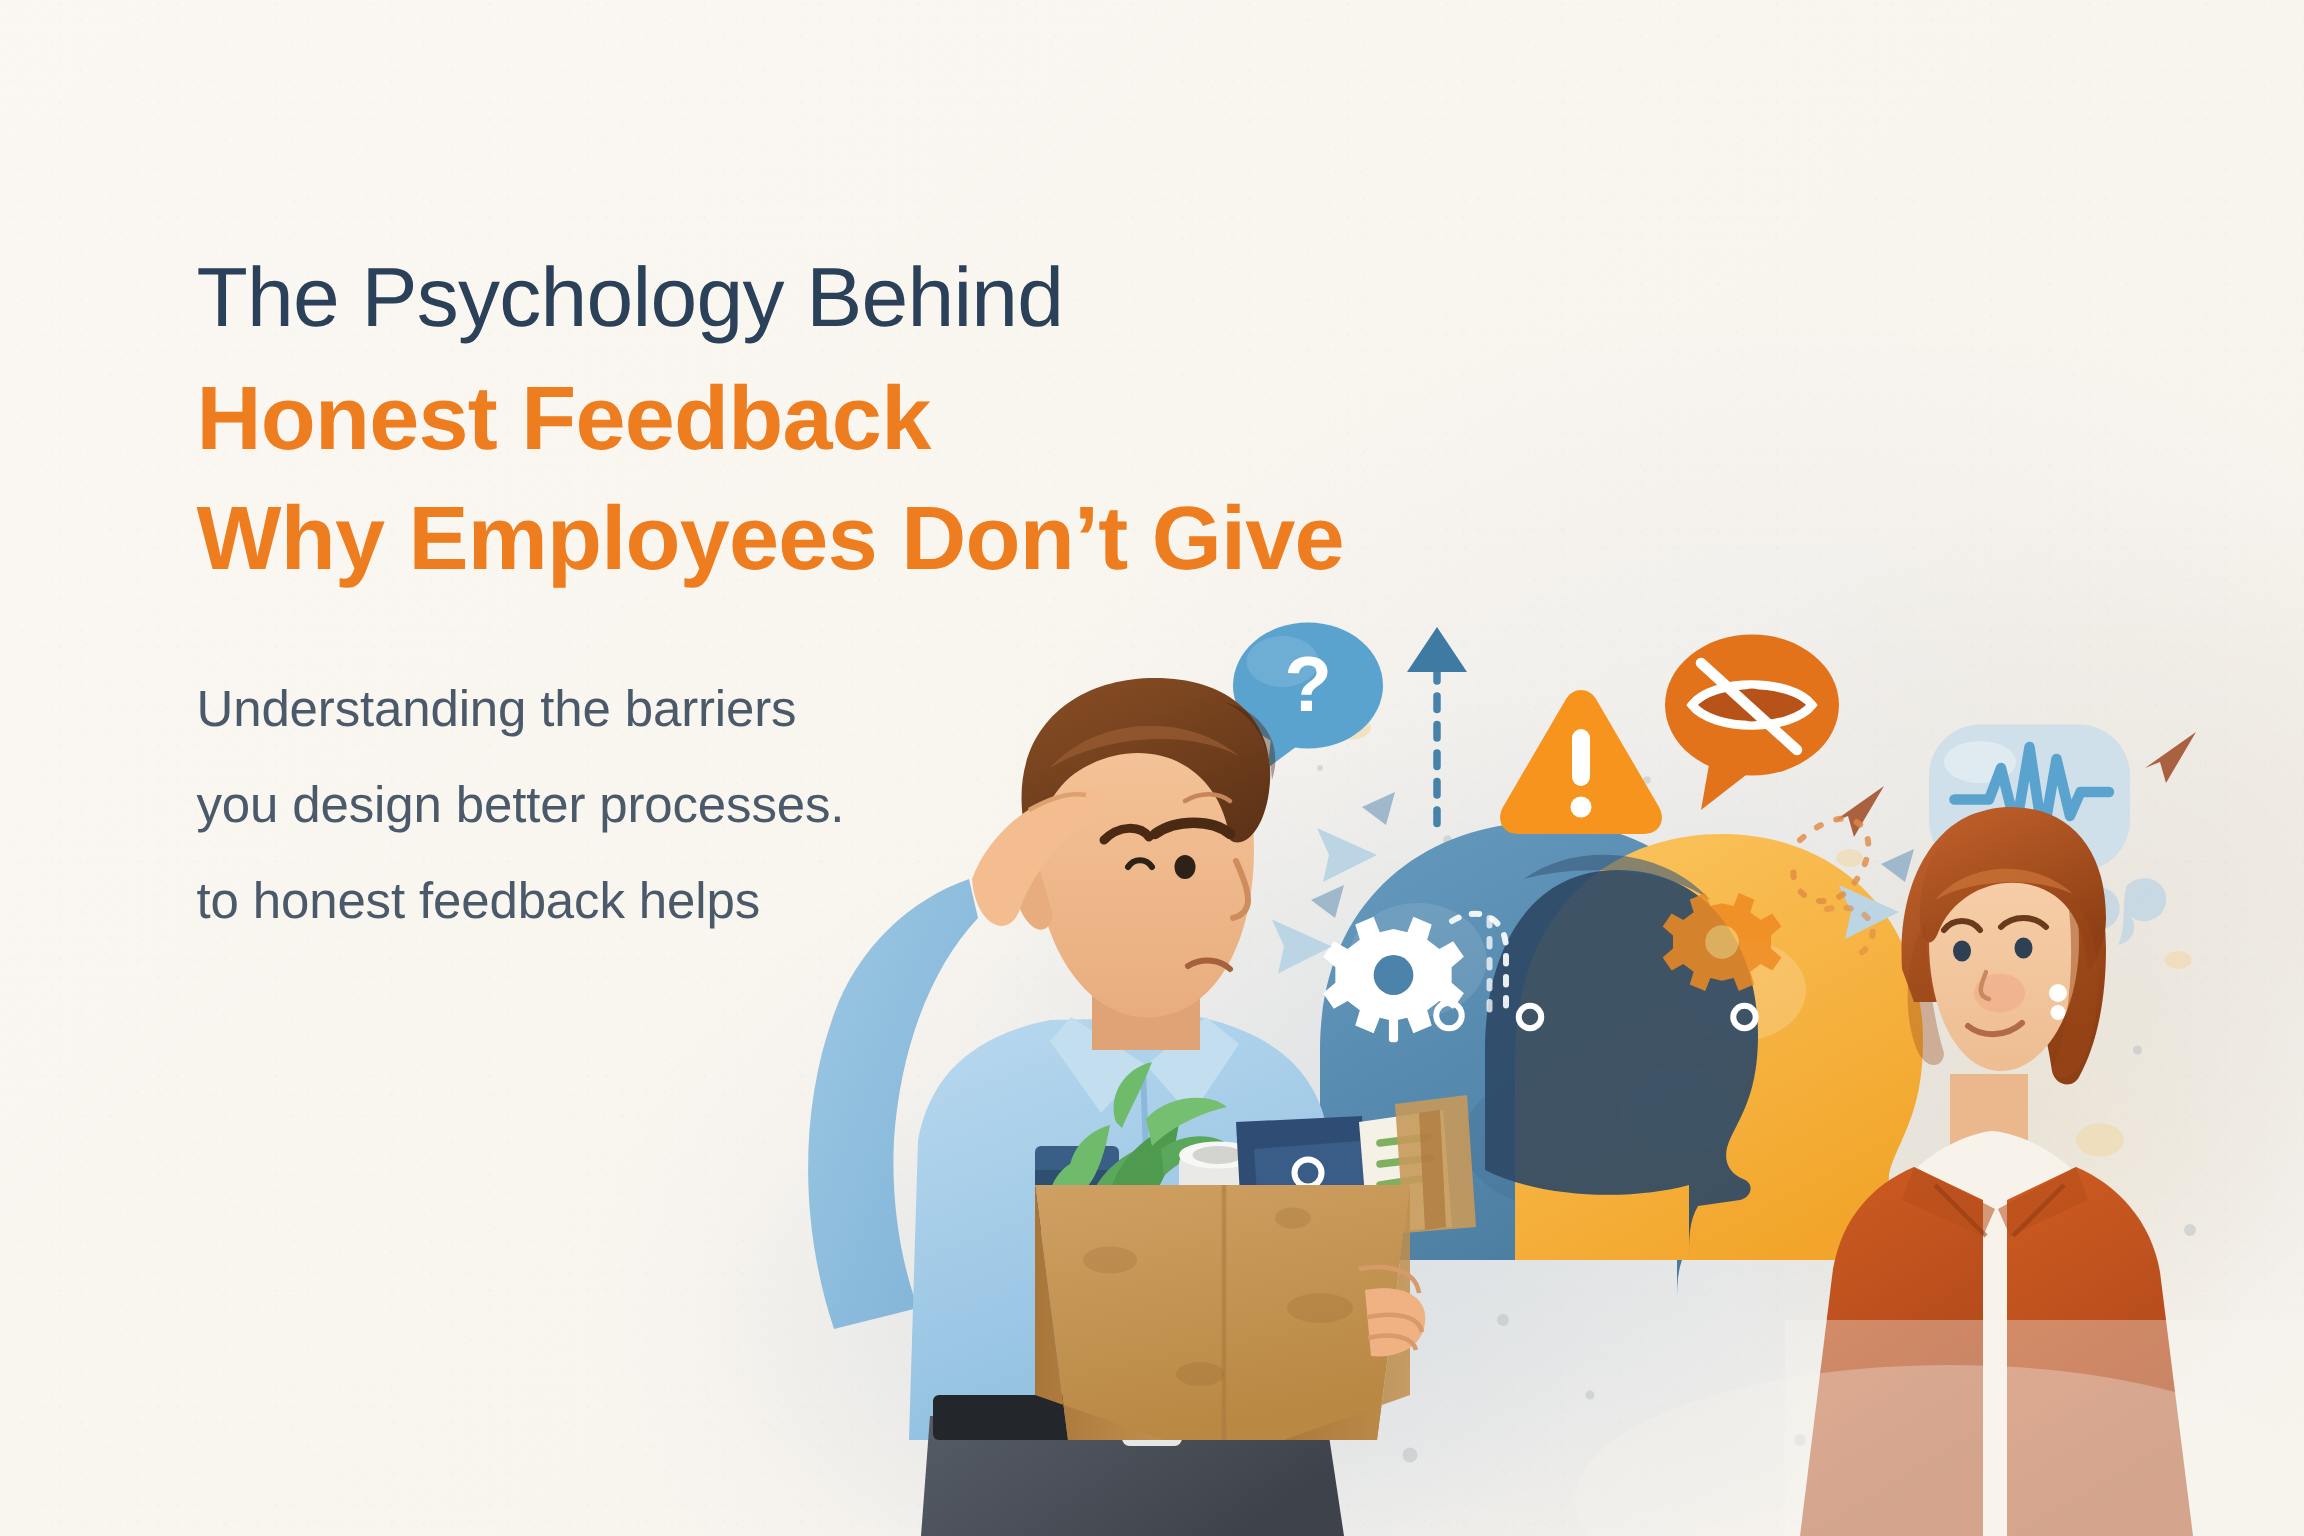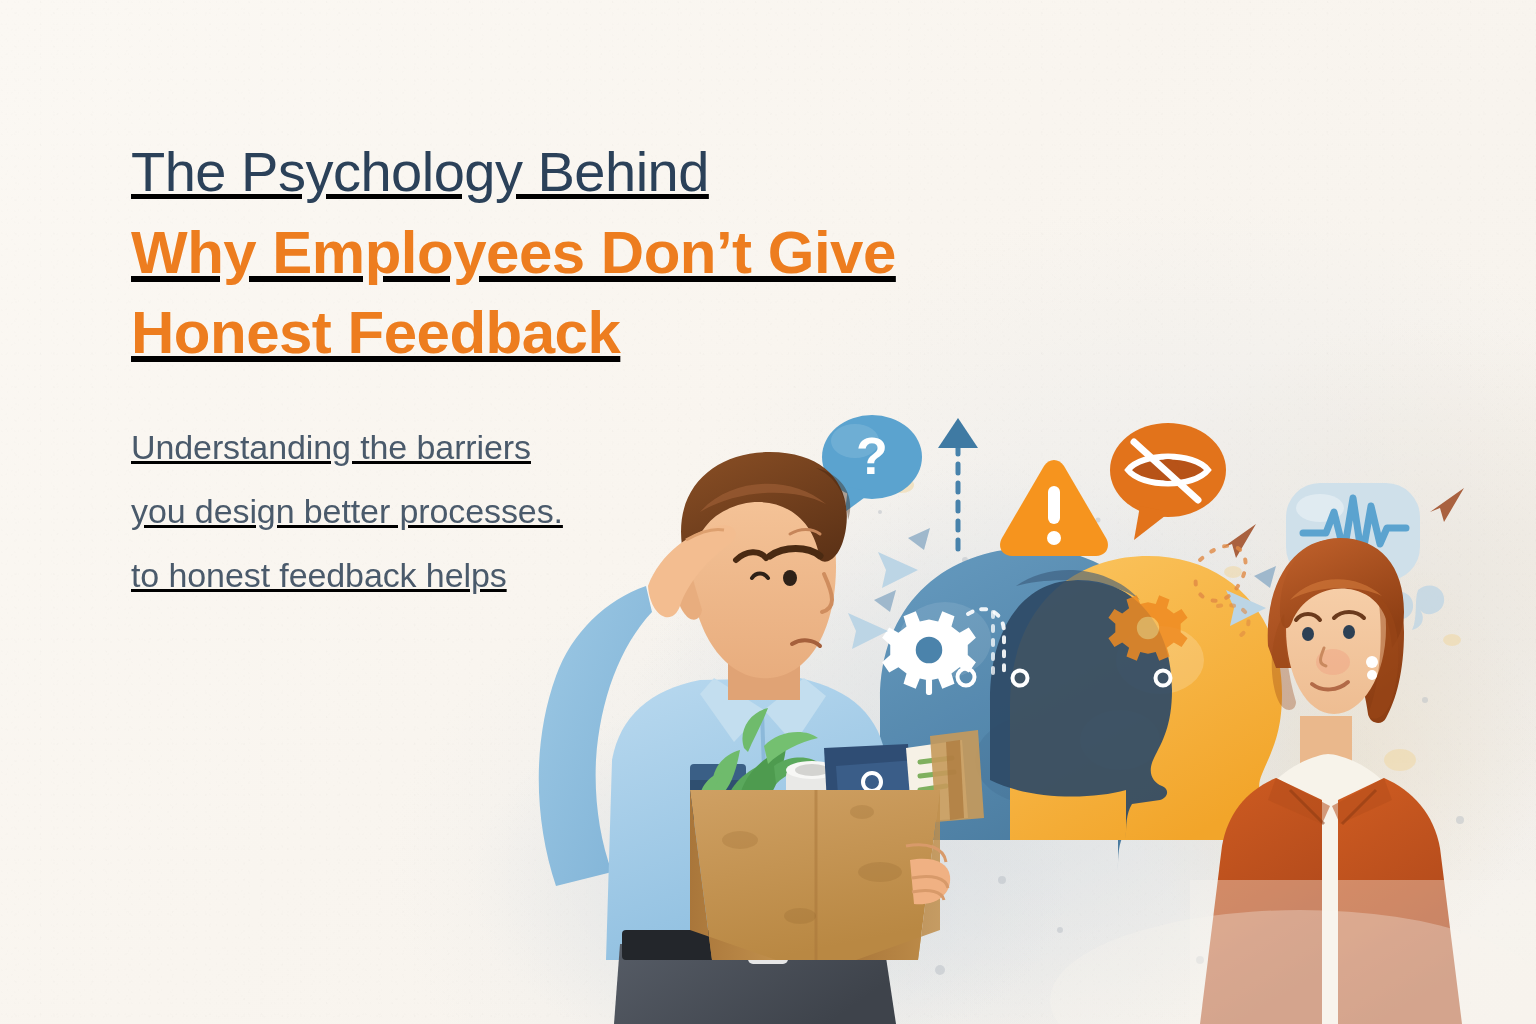--- a/index.html
+++ b/index.html
@@ -34,23 +34,22 @@
       radial-gradient(circle at 68% 16%, rgba(0,0,0,.018) 0 1px, transparent 1px),
       radial-gradient(circle at 84% 77%, rgba(0,0,0,.016) 0 1px, transparent 1px),
       radial-gradient(circle at 51% 41%, rgba(0,0,0,.014) 0 1px, transparent 1px);
     background-size: 13px 11px, 17px 15px, 11px 13px, 19px 17px, 23px 21px;
   }
 
   
   .text-block {
     position: absolute;
     left: 131px;
-    top: 142px;
+    top: 168px;
     width: 860px;
-    text-decoration: underline;
   }
   .eyebrow {
     font-size: 56px;
     line-height: 1.06;
     font-weight: 400;
     color: #2b4159;
     letter-spacing: -0.5px;
     white-space: nowrap;
   }
   .headline {
@@ -454,22 +453,22 @@
 
         <rect x="1190" y="880" width="346" height="144" fill="#faf6f0" opacity=".35"></rect>
         <ellipse cx="1300" cy="1000" rx="250" ry="90" fill="#faf6f0" opacity=".3"></ellipse>
       </g>
     </svg>
   </div>
 
   <div class="text-block">
     <div class="eyebrow">The Psychology Behind</div>
     <div class="headline">
+      <span class="hl-line">Honest Feedback</span>
       <span class="hl-line">Why Employees Don’t Give</span>
-      <span class="hl-line">Honest Feedback</span>
     </div>
     <div class="subtitle">
       <span class="sub-line">Understanding the barriers</span>
       <span class="sub-line">you design better processes.</span>
       <span class="sub-line">to honest feedback helps</span>
     </div>
   </div>
 
 </div>
 

